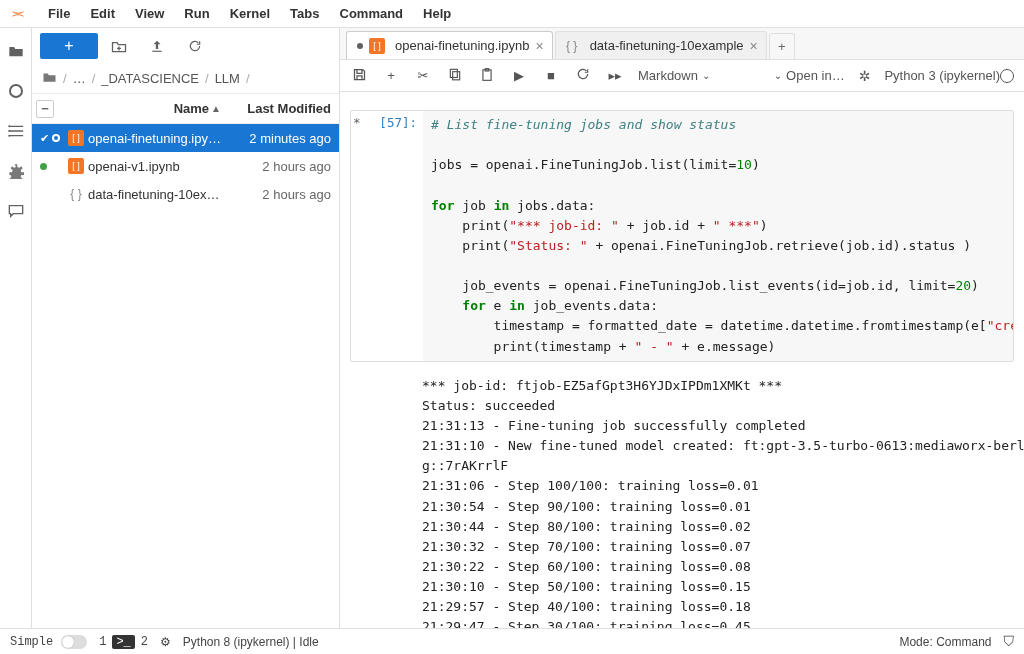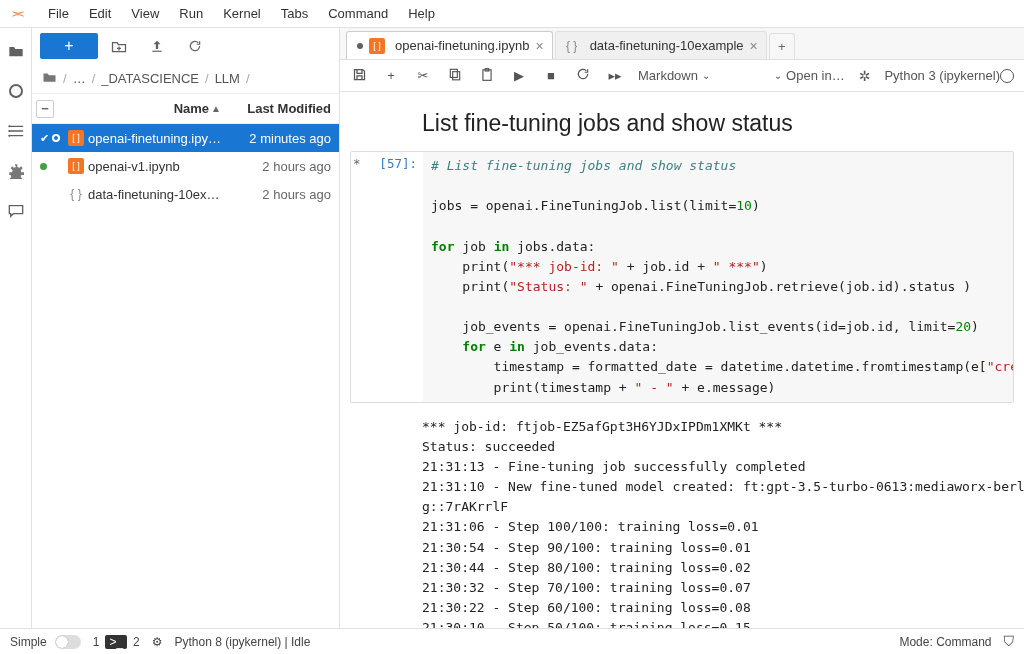--- a/index.html
+++ b/index.html
@@ -16,21 +16,21 @@
     }
     .menubar {
       height: 28px;
       display: flex;
       align-items: center;
       padding: 0 8px;
       border-bottom: 1px solid #e0e0e0;
       font-size: 13px;
     }
     .menubar .logo { width: 20px; height: 20px; margin-right: 10px; display:flex; align-items:center; justify-content:center;}
-    .menubar .menu-item { padding: 0 10px; cursor: default; }
+    .menubar .menu-item { padding: 0 10px; cursor: default; font-weight: bold; }
     .main { flex: 1; display: flex; min-height: 0; }
     .left-rail {
       width: 32px;
       border-right: 1px solid #e0e0e0;
       display: flex;
       flex-direction: column;
       align-items: center;
       padding-top: 14px;
       gap: 22px;
       color: #616161;
@@ -218,21 +218,21 @@
       padding: 0 10px;
       font-size: 12px;
       color:#444;
       gap: 12px;
     }
     .statusbar .spacer { flex:1;}
     .toggle { width:26px; height:14px; border-radius:7px; background:#ddd; position:relative; display:inline-block; vertical-align:middle; margin-left:4px;}
     .toggle::after { content:""; position:absolute; left:1px; top:1px; width:12px; height:12px; border-radius:50%; background:#fff; box-shadow:0 0 1px rgba(0,0,0,.4);}
     .badge-dark { background:#333; color:#fff; padding:0 4px; border-radius:2px; margin:0 2px;}
     .gear-sm { font-size:12px;}
-    .sm-row { display:flex; align-items:center; gap:4px;}
+    .sm-row { display:flex; align-items:center; gap:4px;font-family:Liberation Mono, monospace;}
     .shield { font-size:14px;}
     .pill-orange { background:#f37626; color:#fff;}
     .nb-icon-gray { color:#888; font-size:12px;}
     input::placeholder { color:#999; }
   </style>
 </head>
 <body>
 
 <div class="menubar">
   <div class="logo">
@@ -397,21 +397,20 @@
         </span>
       <span class="sun-ico">✲</span>
       <span class="kernel-name">
           <span>Python 3 (ipykernel)</span>
           <span class="kernel-idle-circ"></span>
         </span>
     </div>
 
     <div class="notebook-body">
       <div class="cell-wrap">
-        <h2 class="heading">List fine-tuning jobs and show status</h2>
 
         <div class="cell-container">
           <div class="cell-gutter">
             <span class="cell-dirty">*</span>
             <span>[57]:</span>
           </div>
           <div class="cell-code"><span class="tok-c"># List fine-tuning jobs and show status</span>
 
 <span class="tok-n">jobs = openai.FineTuningJob.list(limit=</span><span class="tok-num">10</span><span class="tok-n">)</span>
 

